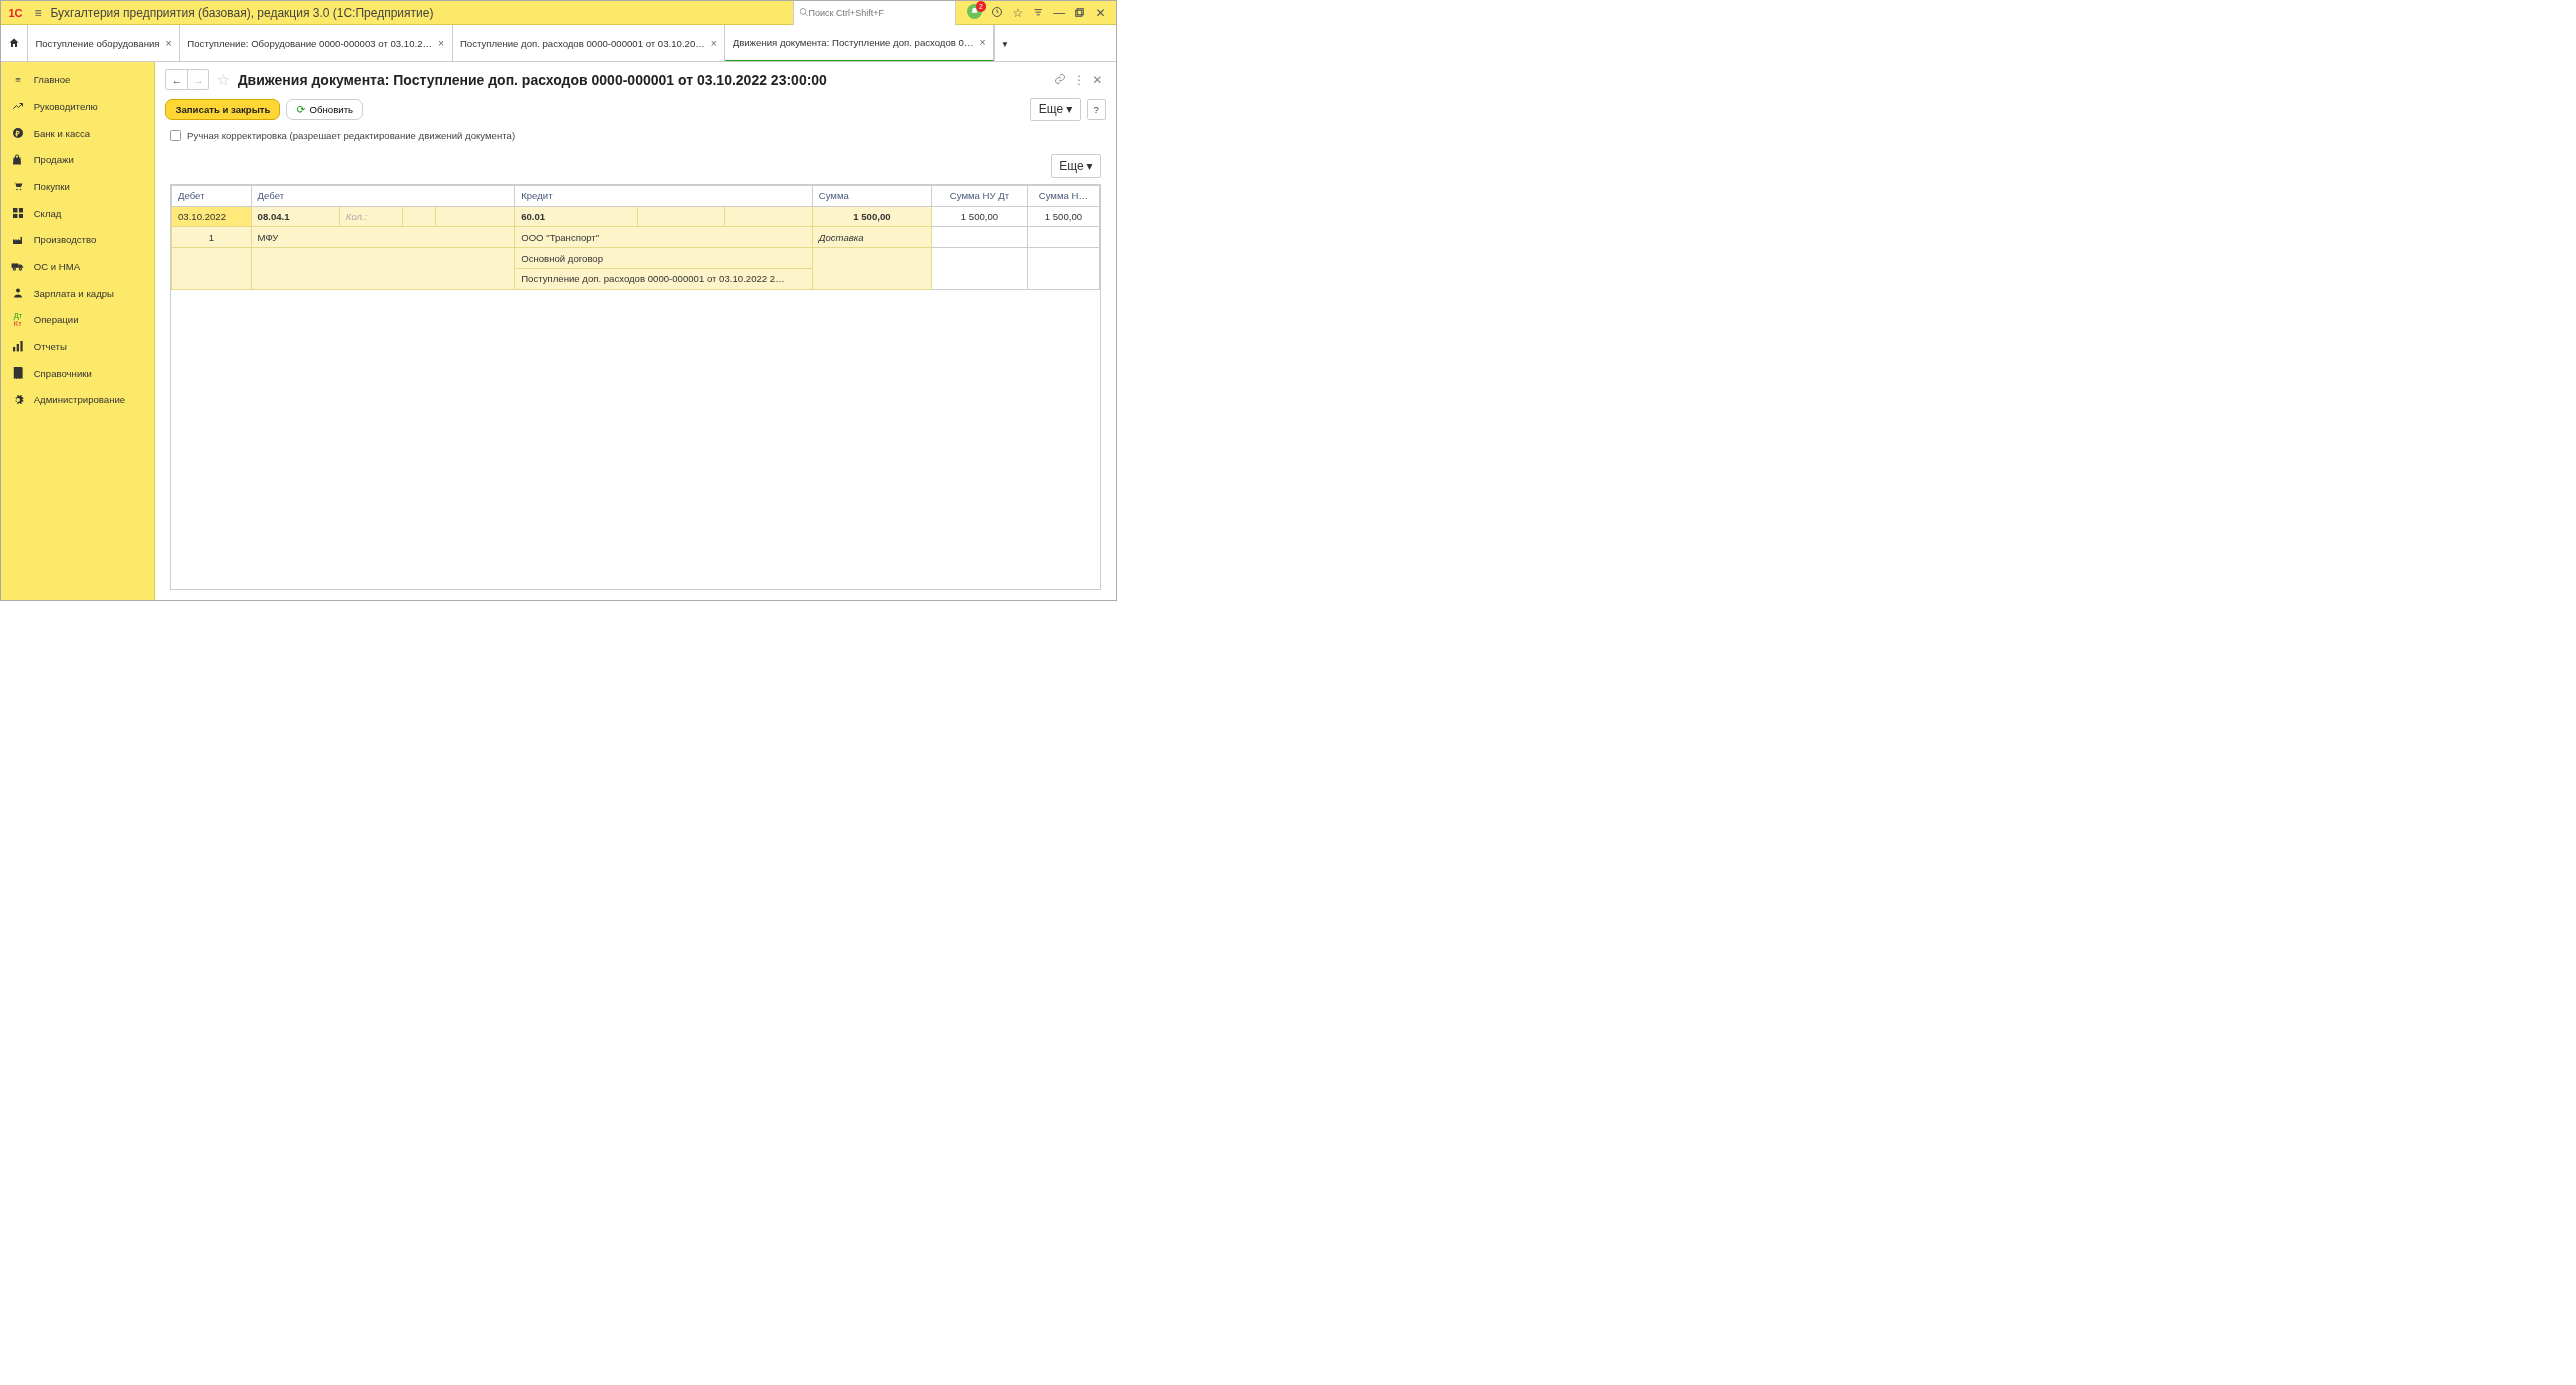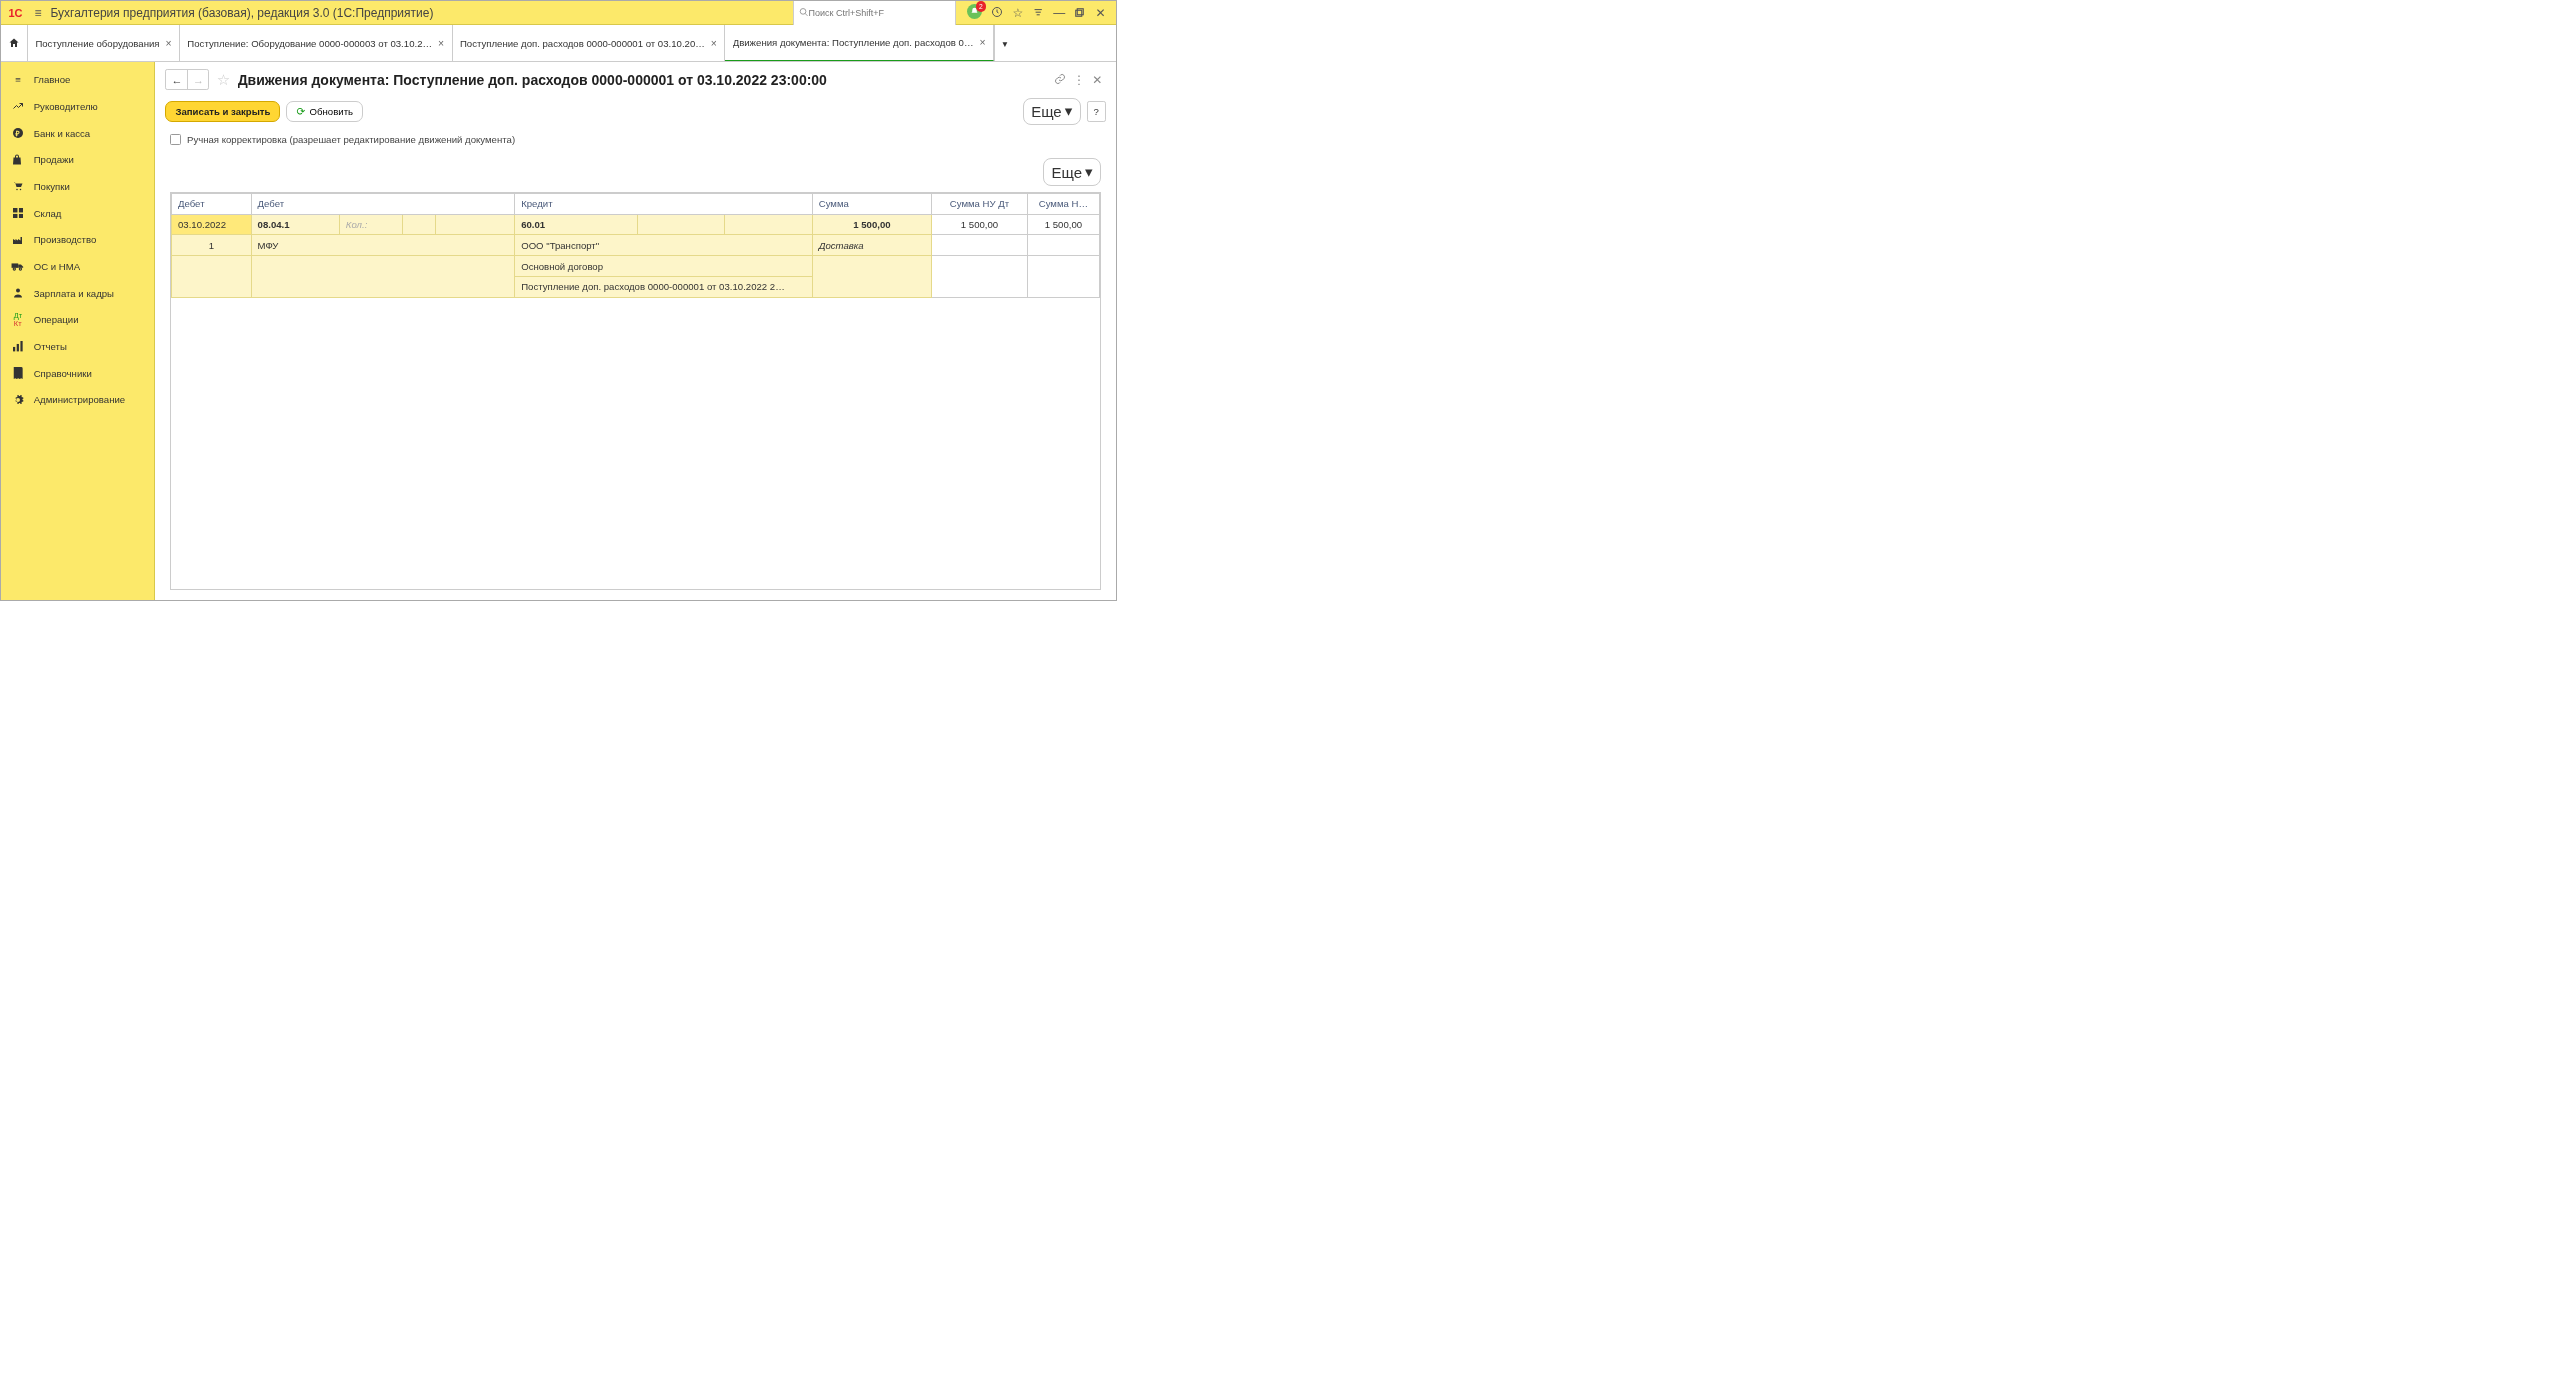--- a/index.html
+++ b/index.html
@@ -48,21 +48,21 @@
 .nav-btn + .nav-btn { border-left: 0.7px solid #ccc; color: #bbb; }
 .star-icon { font-size: 15px; color: #ccc; cursor: pointer; }
 .doc-title { font-size: 14px; font-weight: bold; color: #222; flex: 1; white-space: nowrap; overflow: hidden; }
 .hdr-right { display: flex; gap: 6px; align-items: center; }
 .hdr-icon { width: 13.3px; height: 13.3px; color: #888; cursor: pointer; font-size: 12px; }
 .toolbar-inner { display: flex; align-items: center; gap: 6px; padding-left: 10.4px; }
 .btn { border: 0.7px solid #ccc; border-radius: 7px; background: #fff; padding: 3.7px 9px; font-size: 9.6px; cursor: pointer; display: flex; align-items: center; gap: 4.4px; }
 .btn-primary { background: #ffd633; border-color: #d4a800; font-weight: bold; color: #222; }
 .refresh-icon { color: #1a9c1a; font-size: 10.4px; }
 .toolbar-spacer { flex: 1; }
-.more-btn { border: 0.7px solid #ccc; border-radius: 8px; padding: 3.7px 7.4px; font-size: 15px; cursor: pointer; display: flex; align-items: center; gap: 3px; }
+.more-btn { border: 0.7px solid #ccc; border-radius: 2px; padding: 3.7px 7.4px; font-size: 12px; cursor: pointer; display: flex; align-items: center; gap: 3px; }
 .help-btn { border: 0.7px solid #ccc; border-radius: 2.2px; width: 19px; height: 21px; display: flex; align-items: center; justify-content: center; cursor: pointer; }
 
 .checkbox-row { display: flex; align-items: flex-start; gap: 6px; padding: 1.5px 10.4px 7.4px 15px; font-size: 9.6px; color: #444; }
 .chk { width: 11px; height: 11px; border: 0.7px solid #999; border-radius: 1.5px; cursor: pointer; }
 
 .tabs-row { display: flex; padding: 0 10.4px; border-bottom: 0.7px solid #ccc; align-items: flex-end; }
 .inner-tab { border: 0.7px solid #ccc; border-bottom: none; padding: 4.4px 9px; border-radius: 2.2px 2.2px 0 0; display: flex; align-items: center; gap: 4.4px; background: #fff; cursor: pointer; font-size: 9.6px; margin-bottom: -0.7px; }
 .dtkt { font-size: 7.4px; line-height: 1; }
 .dtkt .dt { color: #1a9c1a; }
 .dtkt .kt { color: #d63333; }

